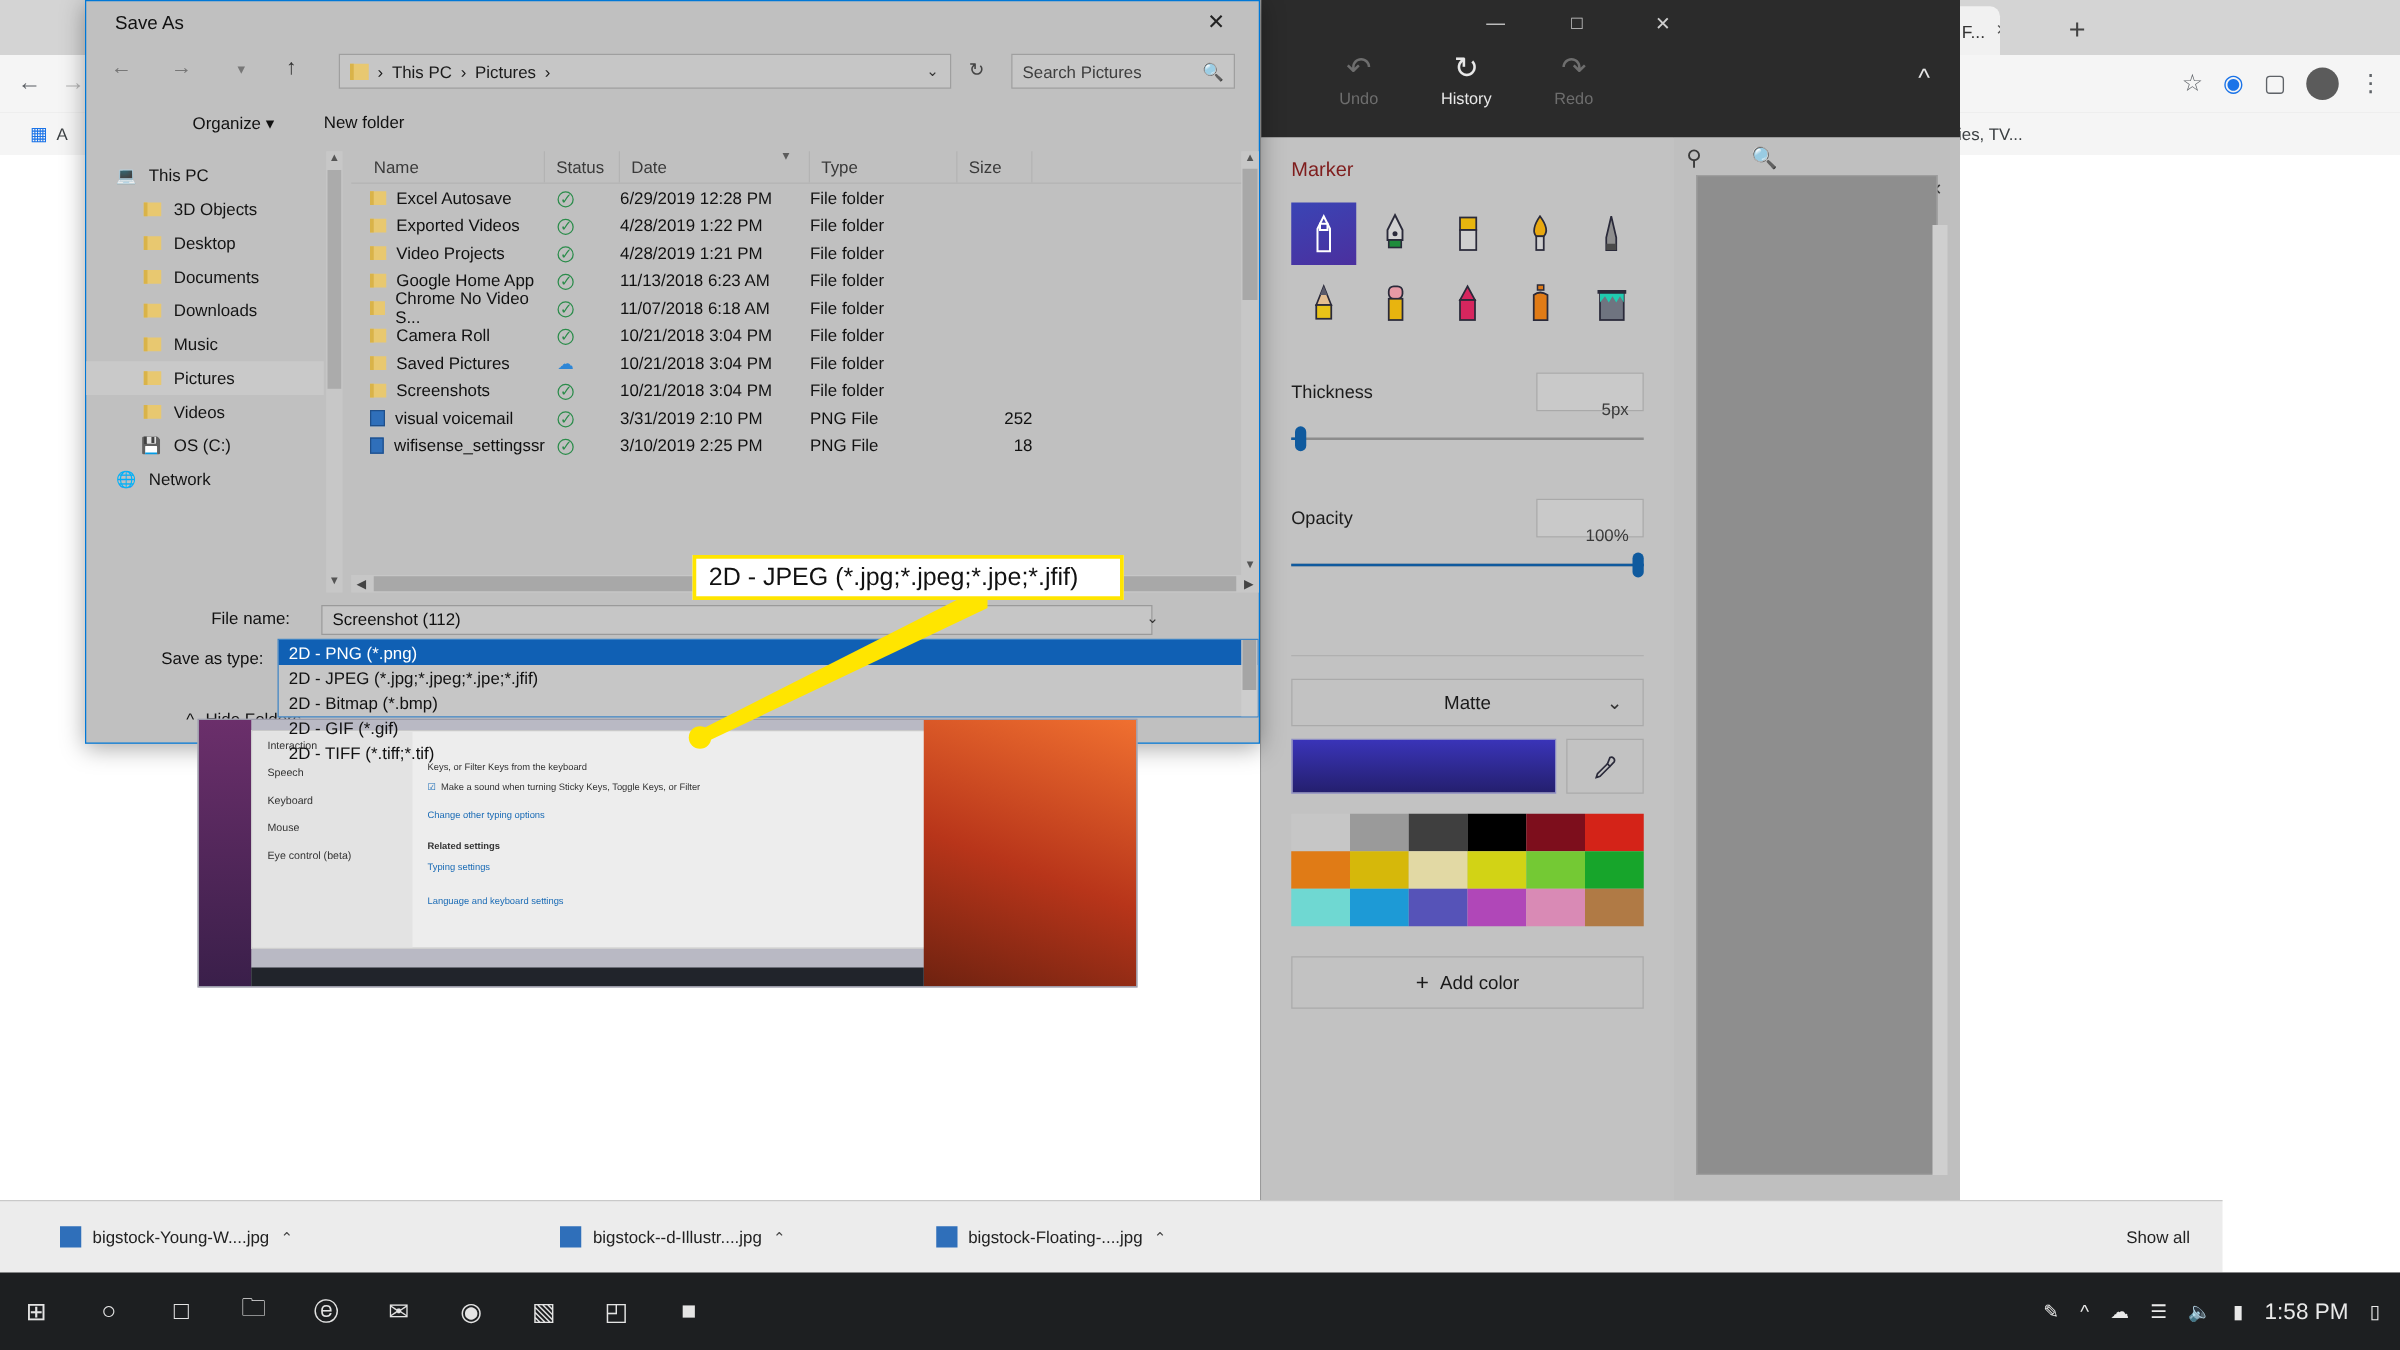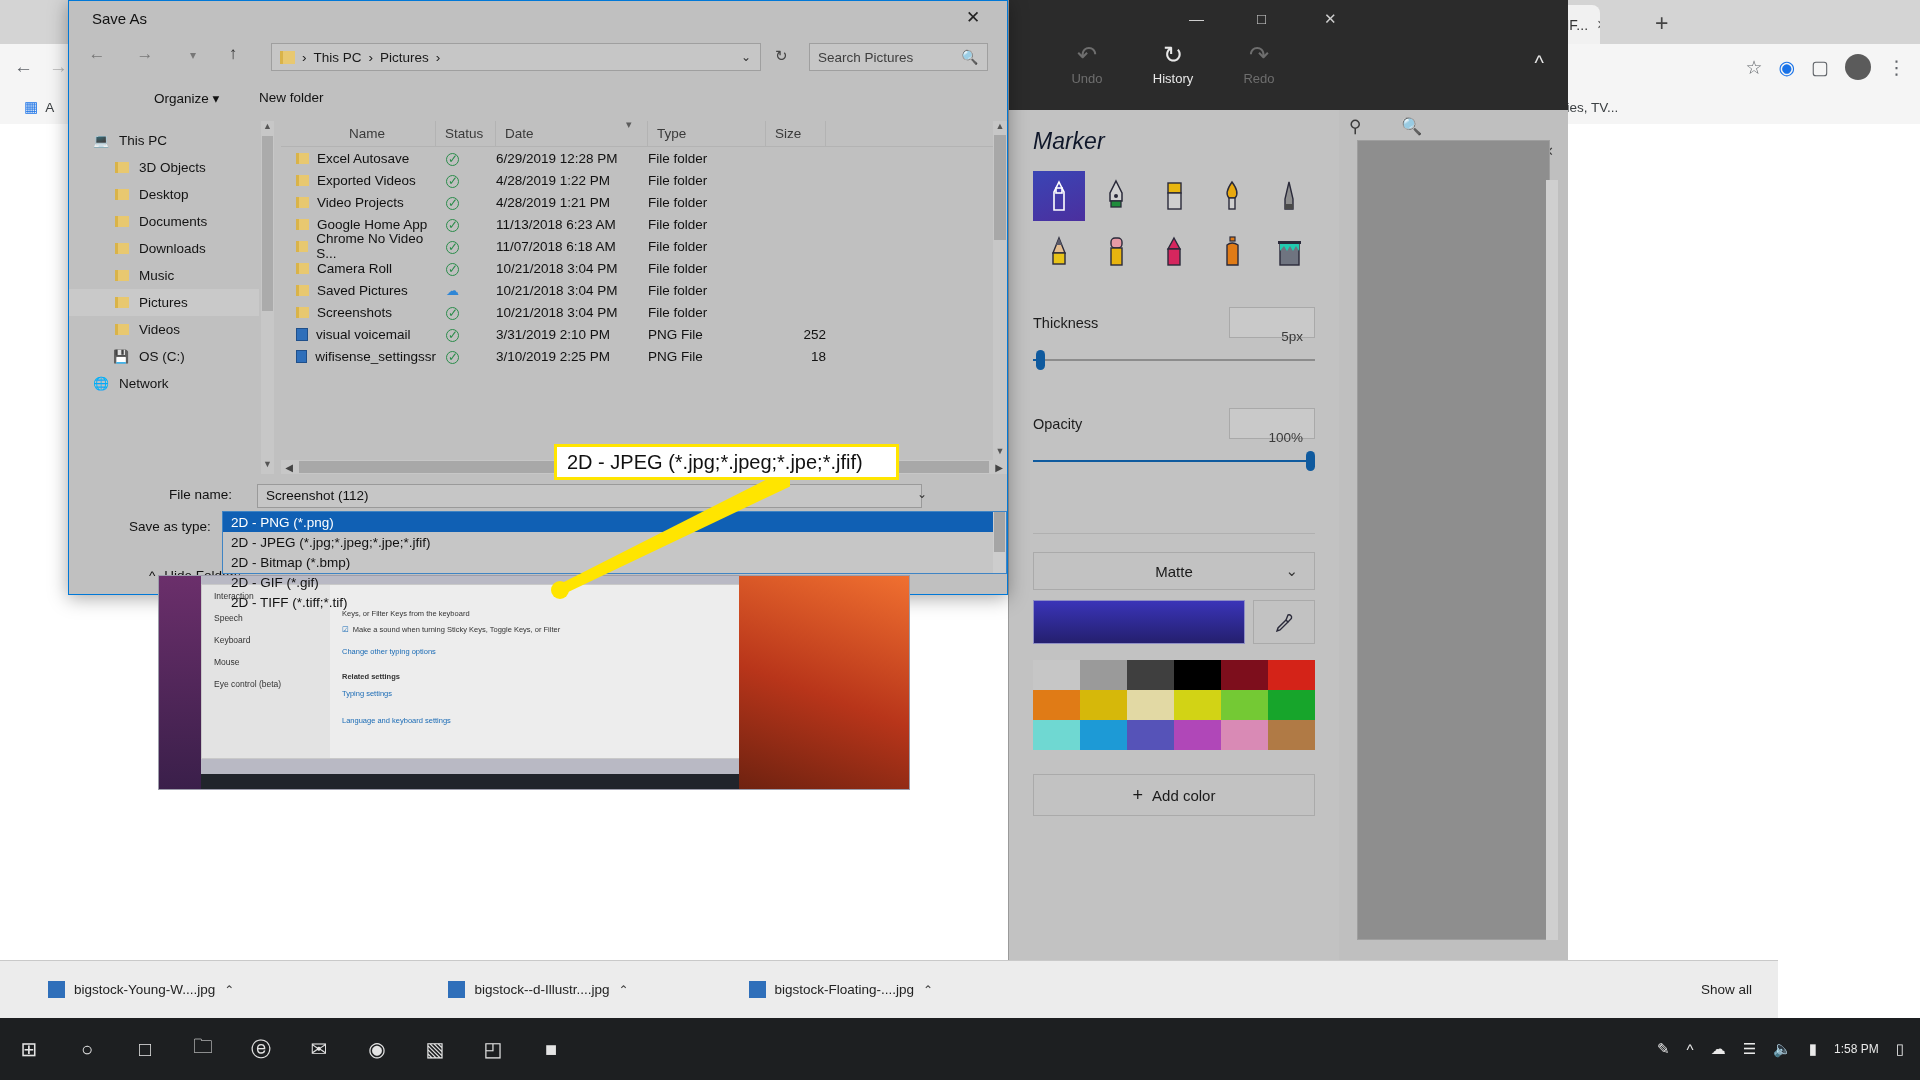--- a/index.html
+++ b/index.html
@@ -52,21 +52,21 @@
   .p3d-wctl { position:absolute; top:10px; font-size:15px; color:#cfcfcf; }
   .p3d-tool {
     position:absolute; top:42px; width:86px; text-align:center;
     color:#e8e8e8; font-size:13px;
   }
   .p3d-tool.dim { color:#6e6e6e; }
   .p3d-tool .gly { display:block; font-size:24px; line-height:26px; margin-bottom:3px; }
   #p3d-chevron { position:absolute; right:24px; top:52px; color:#e6e6e6; font-size:20px; }
 
   #p3d-panel { position:absolute; left:0; top:110px; width:330px; bottom:0; background:#c2c2c2; padding:18px 24px 0 24px; }
-  #p3d-panel-title { color:#0f172a; font-size:23px; margin-bottom:16px;font-style:italic; }
+  #p3d-panel-title { color:#7f1d1d; font-size:16px; margin-bottom:16px; }
   #tool-grid { display:grid; grid-template-columns:repeat(5,1fr); gap:6px 6px; margin-bottom:30px; }
   .tool-cell { height:50px; display:flex; align-items:center; justify-content:center; }
   .tool-cell.sel { background:linear-gradient(160deg,#3a45b5,#4b2f9e); }
   .slider-row { display:flex; align-items:center; justify-content:space-between; margin-top:20px; }
   .slider-label { font-size:14.5px; color:#1c1c1c; }
   .slider-box { width:86px; height:31px; border:1px solid #a9a9a9; background:#c9c9c9; text-align:right; padding:21px 11px 0 0; font-size:13.5px; color:#3a3a3a; }
   .slider-track { position:relative; height:20px; margin-top:12px; }
   .slider-track .rail { position:absolute; left:0; right:0; top:9px; height:2px; background:#8c8c8c; }
   .slider-track .fill { position:absolute; left:0; top:9px; height:2px; background:#0f5a9e; }
   .slider-track .knob { position:absolute; top:0px; width:9px; height:20px; border-radius:5px; background:#0f5a9e; }
@@ -190,21 +190,21 @@
   .shot-nav-row { height:22px; display:flex; align-items:center; gap:7px; padding-left:12px; font-size:8.5px; color:#333; }
   #shot-content { position:absolute; left:128px; top:0; right:0; bottom:0; padding:10px 12px; font-size:7.5px; color:#333; line-height:13px; }
   .shot-link { color:#1a6bb5; }
   #shot-right { position:absolute; right:0; top:0; width:170px; height:100%; background:linear-gradient(200deg,#f07030,#b8351a 55%,#6e2210); }
   #shot-taskbar { position:absolute; left:42px; right:170px; bottom:0; height:15px; background:#21242b; }
 
   
   #taskbar { position:absolute; left:0; bottom:0; width:1920px; height:62px; background:#1d1f21; display:flex; align-items:center; }
   .tb-item { width:58px; text-align:center; font-size:20px; color:#e4e4e4; }
   #tray { margin-left:auto; display:flex; align-items:center; gap:17px; padding-right:16px; color:#e9e9e9; font-size:15px; }
-  #clock { font-size:12px; line-height:17px; text-align:center; }
+  #clock { font-size:18px; line-height:17px; text-align:center; }
 
   
   #shelf { position:absolute; left:0; bottom:62px; width:1778px; height:58px; background:#ececec; border-top:1px solid #c9c9c9; display:flex; align-items:center; gap:10px; padding:0 14px; }
   .dl { display:flex; align-items:center; gap:9px; height:40px; padding:0 12px; font-size:13.5px; color:#222; }
   .dl .sq { width:17px; height:17px; background:#2f6fba; }
   .dl .cv { font-size:12px; color:#444; }
   #showall { margin-left:auto; font-size:13.5px; color:#222; padding-right:12px; }
 </style>
 </head>
 <body>
@@ -540,21 +540,21 @@
         </div>
       </div>
     <div id="np-scroll">
       <div class="up">▲</div>
       <div class="thumb"></div>
       <div class="dn" style="position:absolute;bottom:0;left:0;right:0;">▼</div>
     </div>
 
     <div id="filelist">
       <div id="fl-head">
-        <span class="col fc-name" style="display:block;padding-left:18px;text-align:center;">Name</span>
+        <span class="col fc-name" style="display:block;padding-left:18px;">Name</span>
         <span class="col fc-status" style="display:block;">Status</span>
         <span class="col fc-date" style="display:block;">Date</span>
         <span class="col fc-type" style="display:block;">Type</span>
         <span class="col fc-size" style="display:block;text-align:left;padding-left:9px;">Size</span>
         <span id="sortmark">▾</span>
       </div>
       <div id="fl-rows">
           <div class="frow">
             <span class="fc-name">
               <span class="folder-ico"></span>

